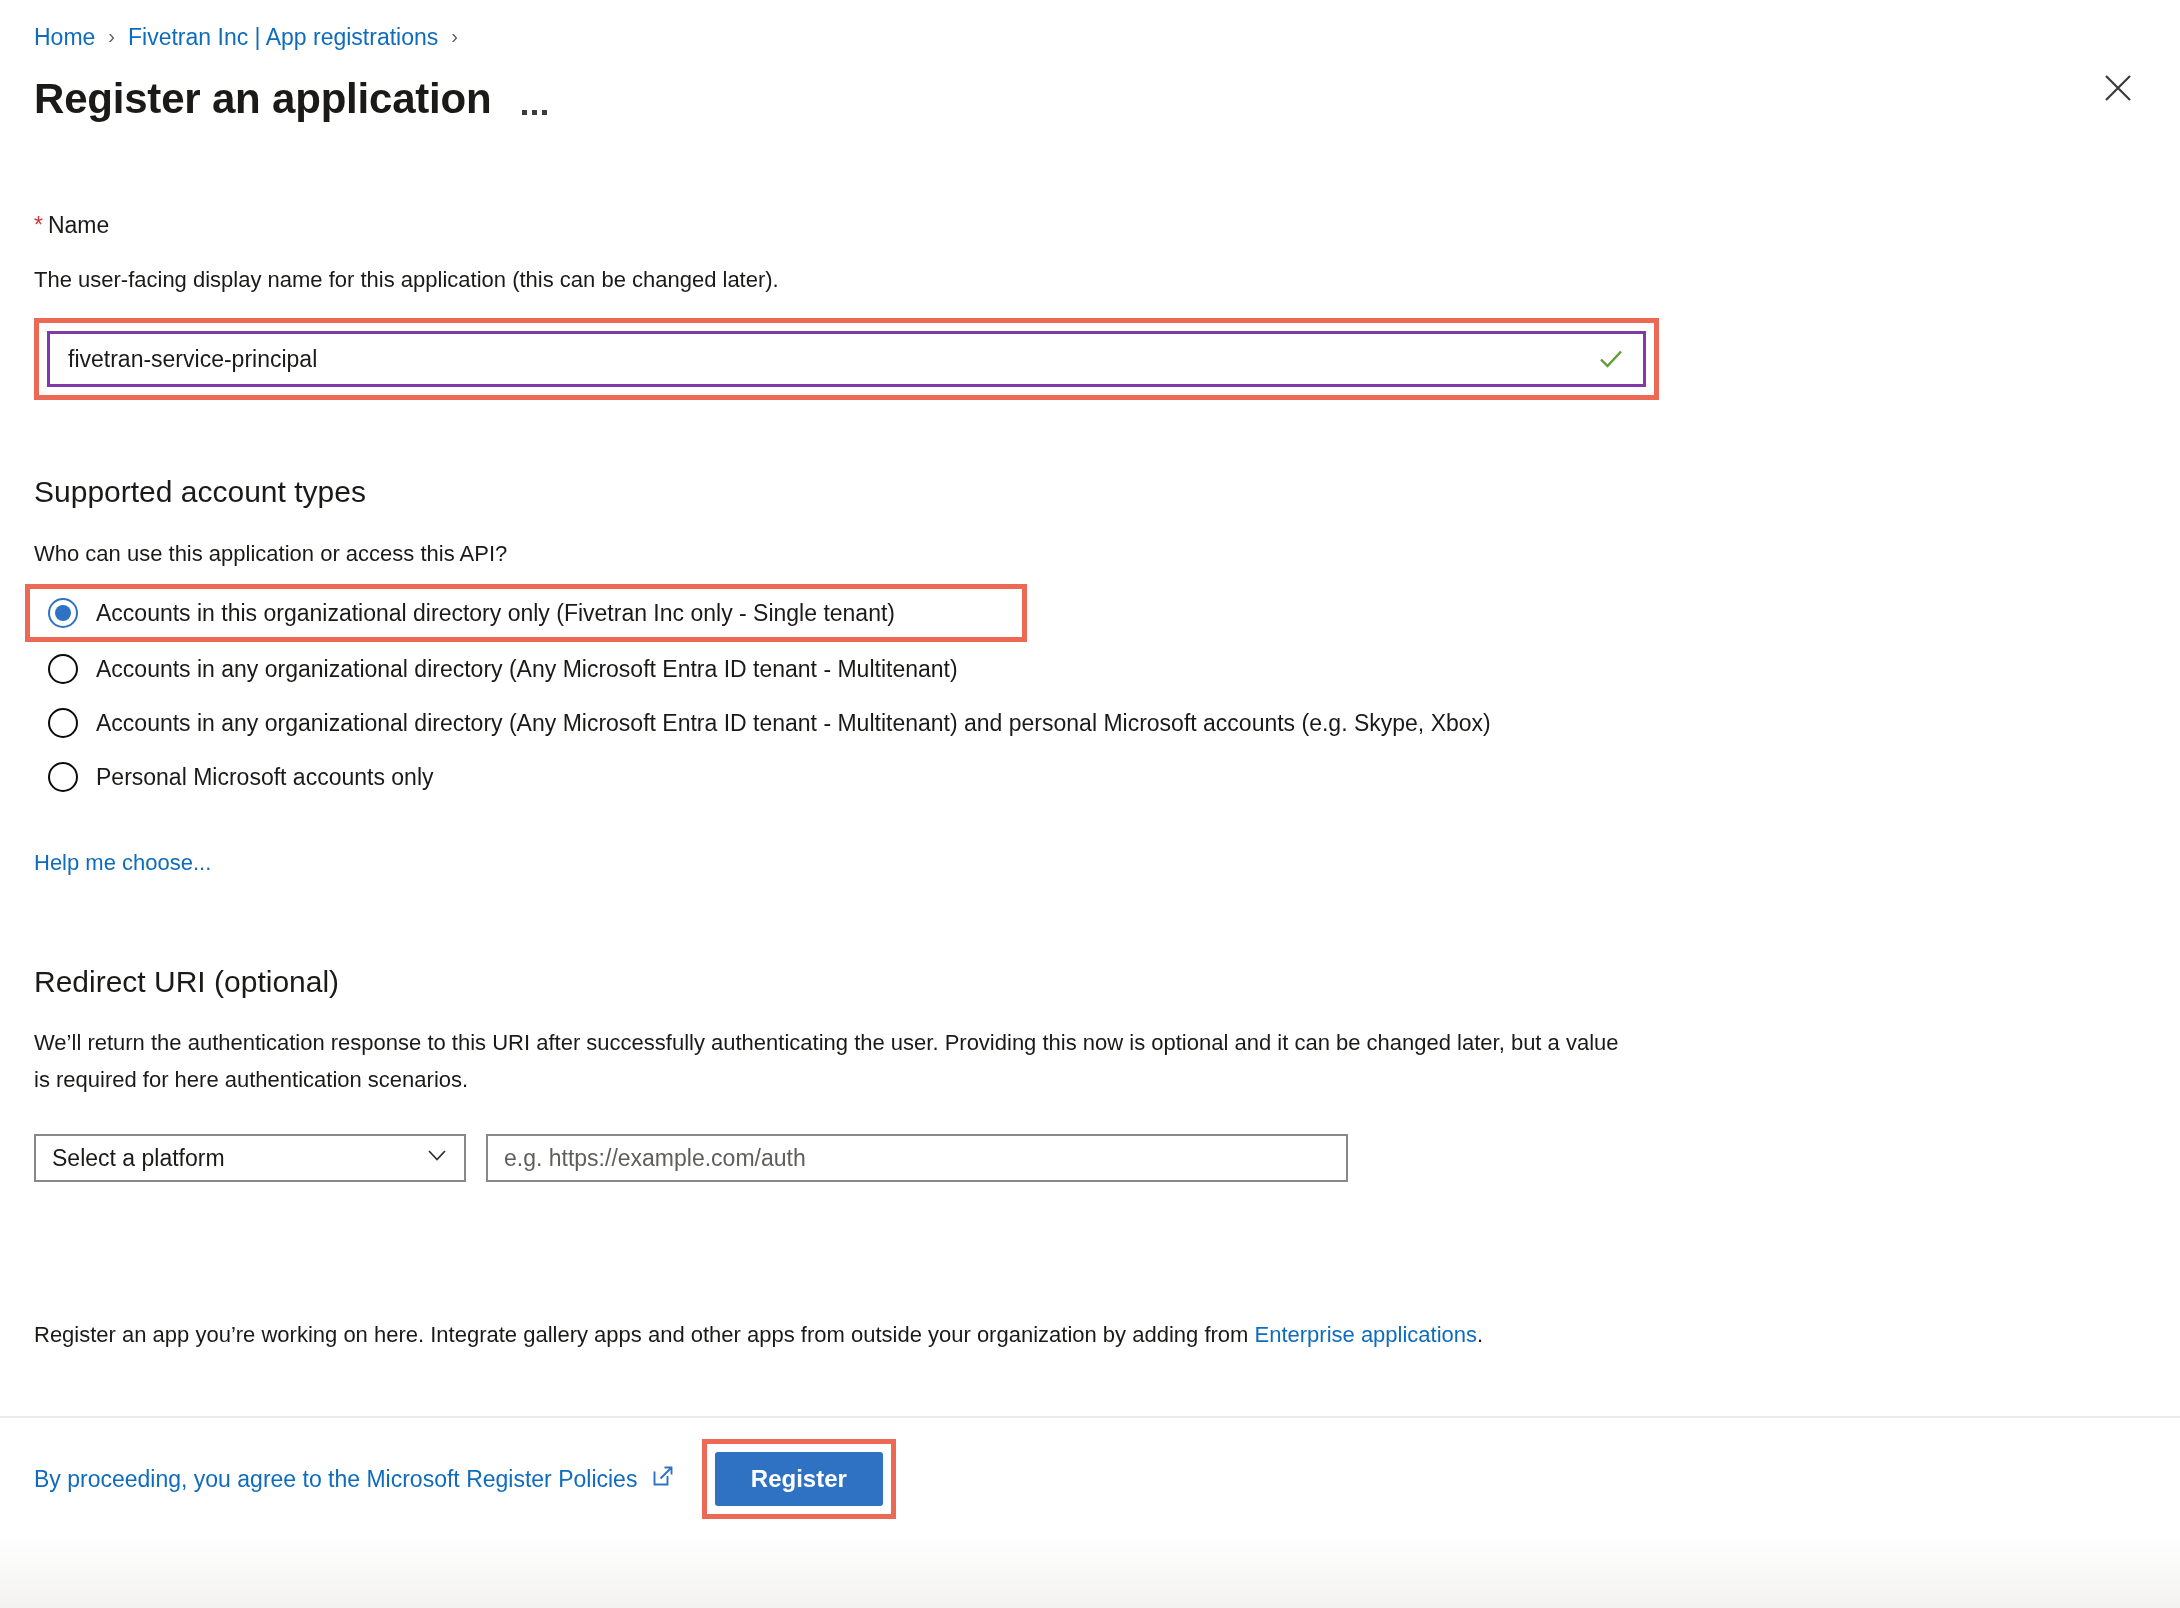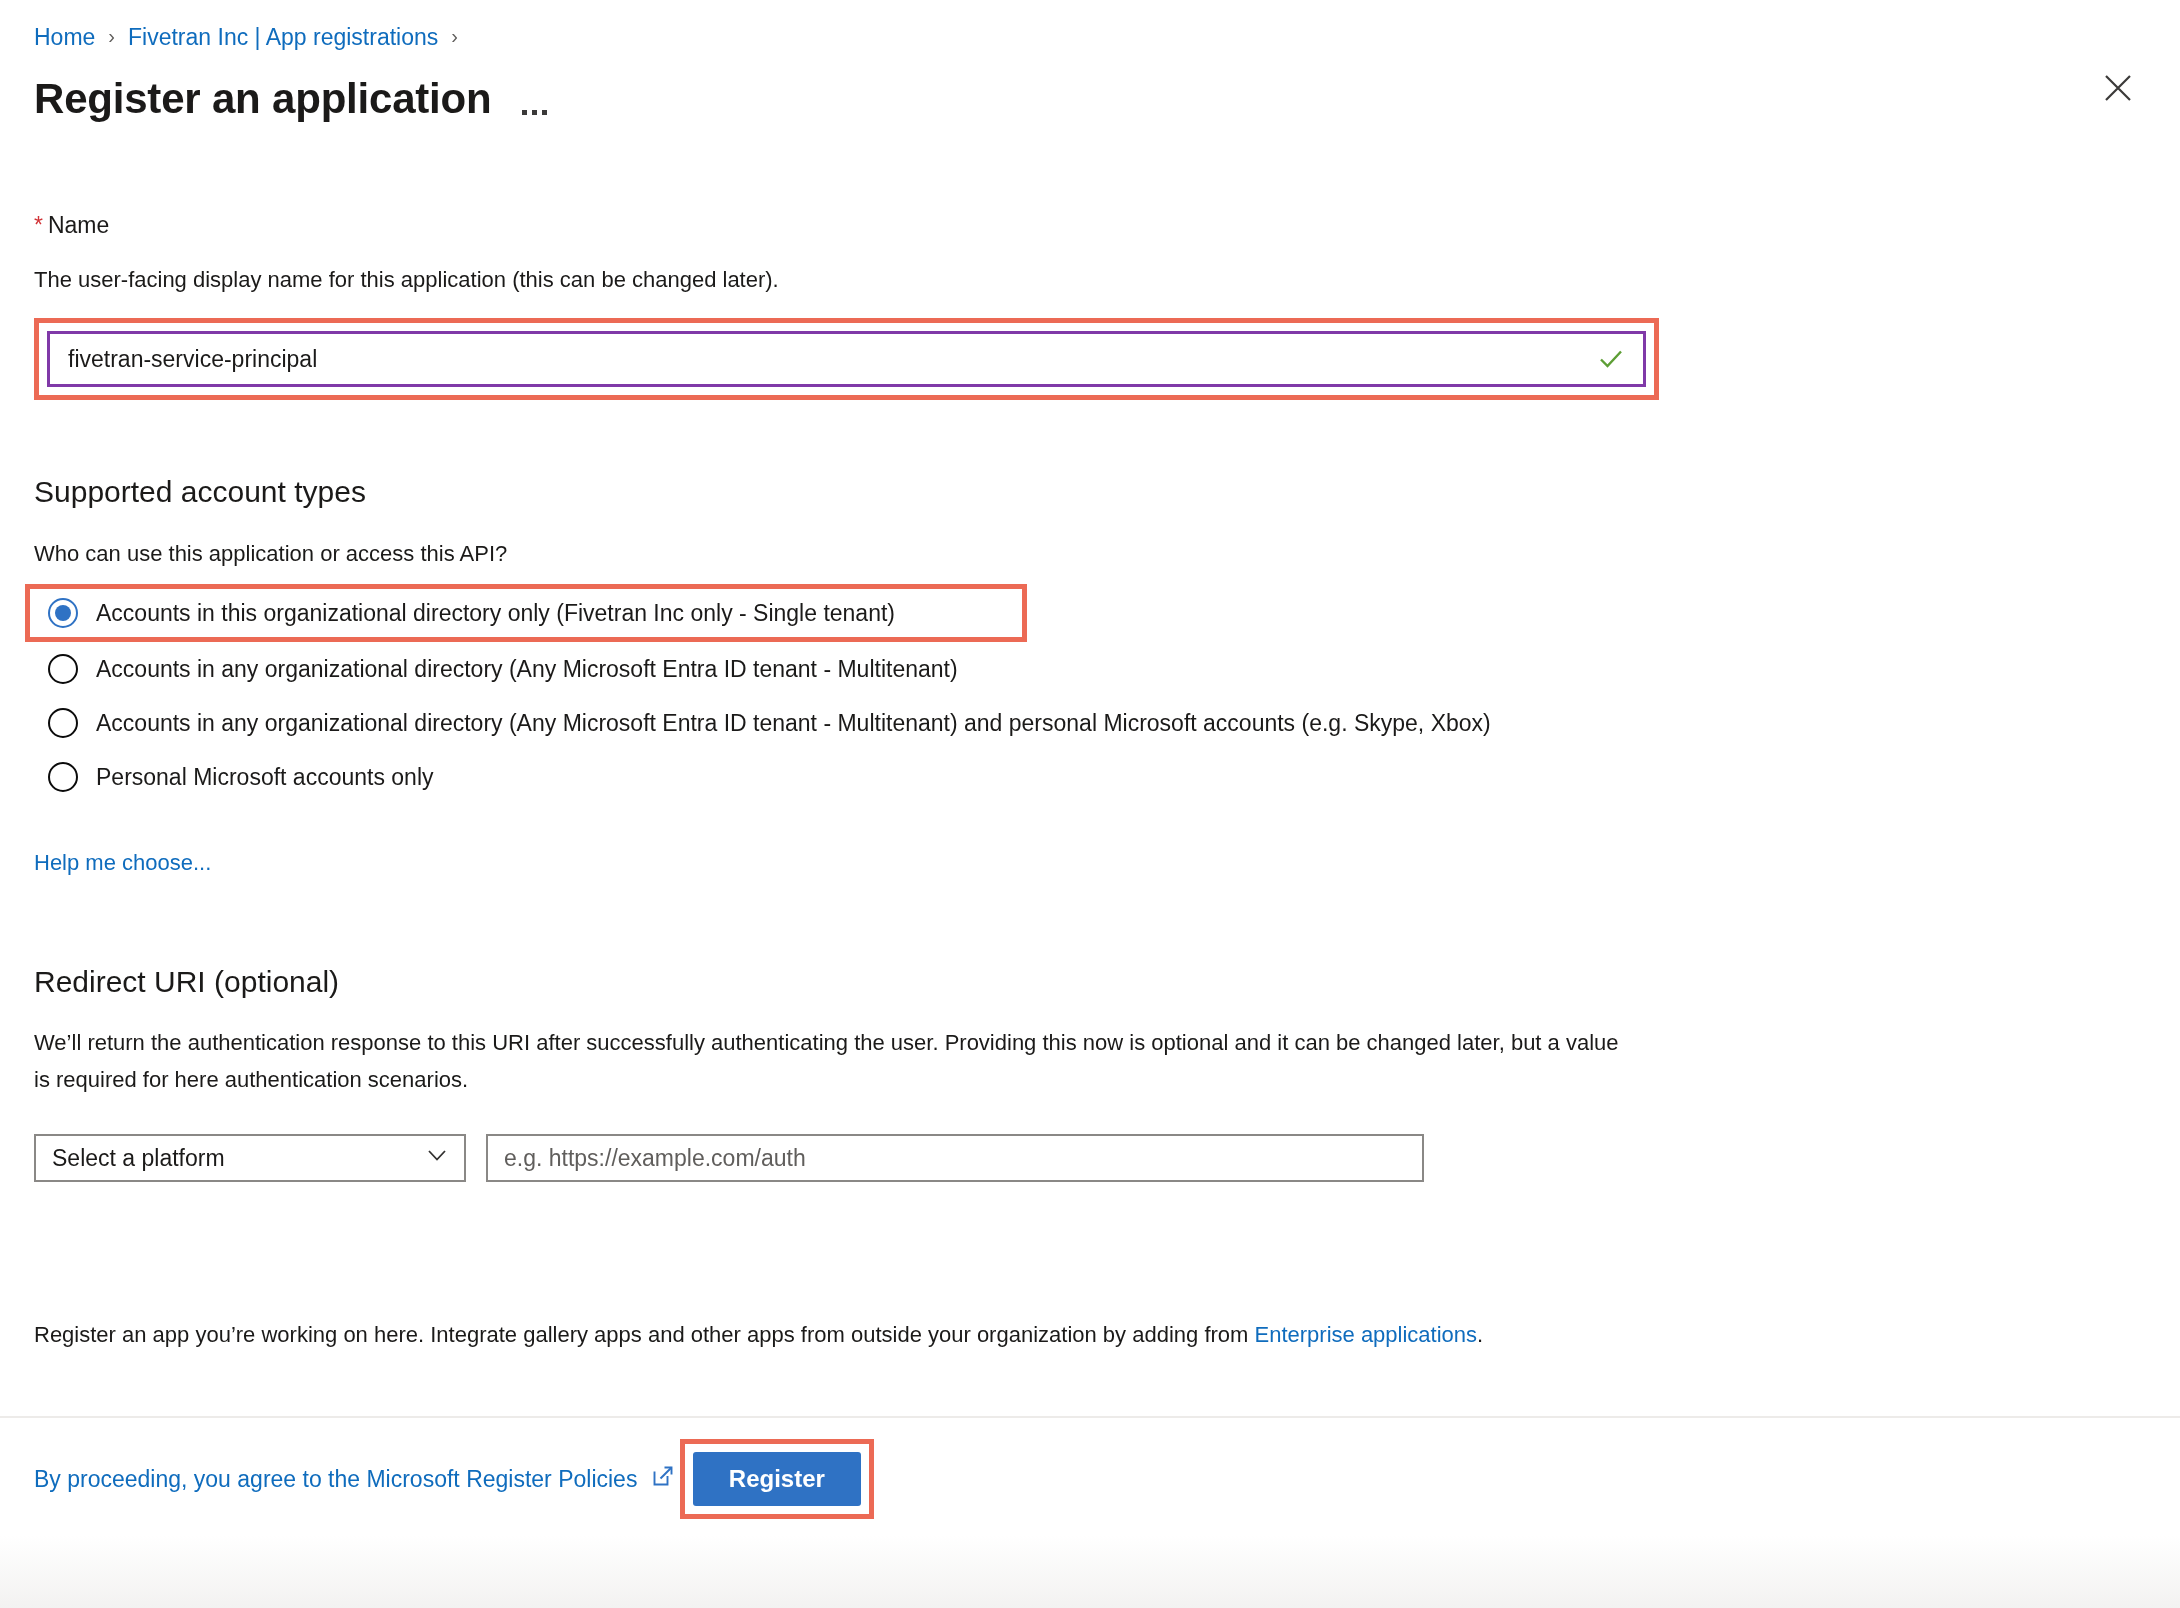--- a/index.html
+++ b/index.html
@@ -257,21 +257,21 @@
     display: flex;
     align-items: center;
     justify-content: space-between;
     padding: 0 14px 0 16px;
     font-size: 23px;
     color: #1b1a19;
     background: #fff;
     cursor: pointer;
   }
   .uri-input {
-    width: 938px;
+    width: 862px;
     height: 48px;
     border: 2px solid #8a8886;
     box-sizing: border-box;
     font-family: inherit;
     font-size: 23px;
     padding: 0 16px;
     color: #1b1a19;
     background: #fff;
     outline: none;
   }
@@ -299,20 +299,21 @@
     margin-top: 46px;
     color: #0f6cbd;
     font-size: 23px;
     cursor: pointer;
   }
 
   .register-annot {
     margin-top: 20px;
     padding: 8px;
     display: inline-block;
+    margin-left: 22px;
   }
   .register-btn {
     background: #2f72c4;
     color: #ffffff;
     border: 0;
     font-family: inherit;
     font-size: 24px;
     font-weight: 600;
     padding: 0 34px;
     height: 54px;

